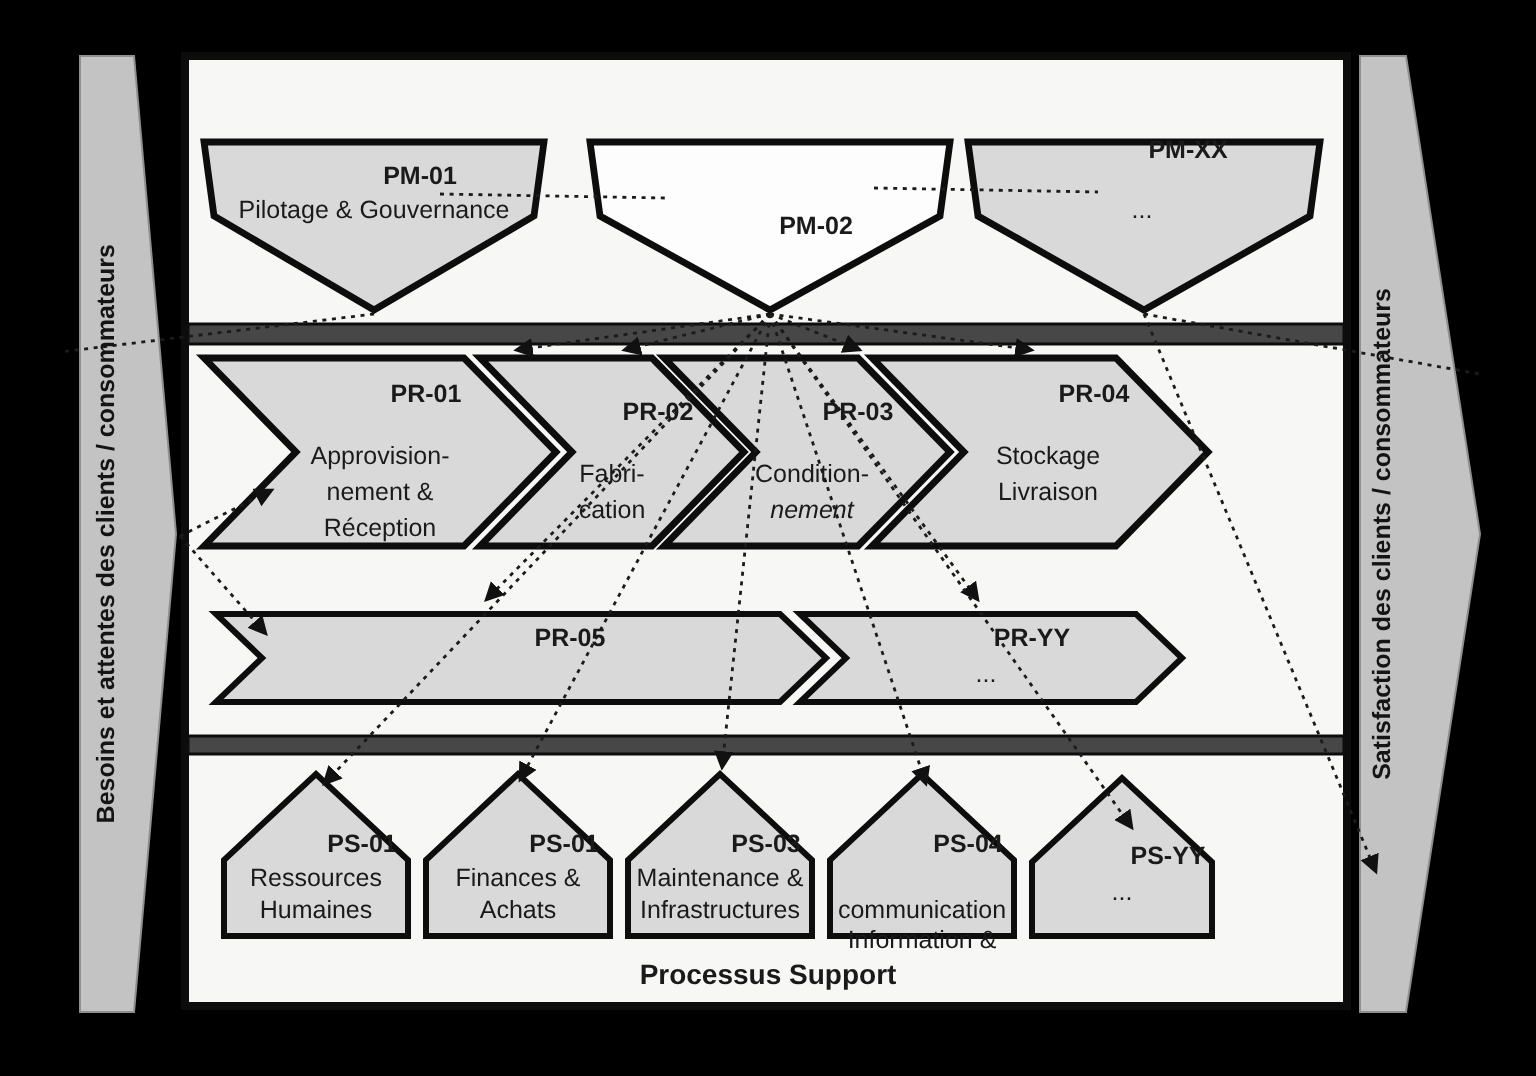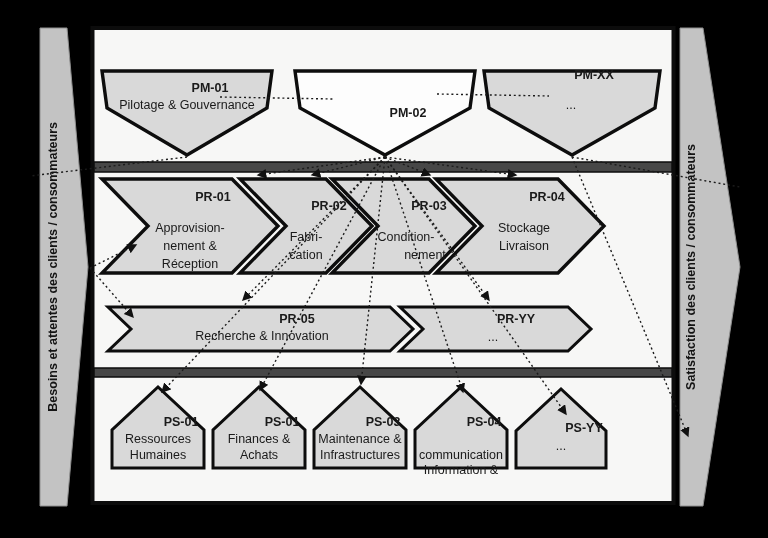--- a/index.html
+++ b/index.html
@@ -81,46 +81,46 @@
     </g>
   </svg>
 
   <div class="vwrap" style="left:38px;top:28px;width:30px;height:478px;">
     <span class="vtext">Besoins et attentes des clients / consommateurs</span>
   </div>
   <div class="vwrap" style="left:677px;top:28px;width:28px;height:478px;">
     <span class="vtext">Satisfaction des clients / consommateurs</span>
   </div>
 
+  <div class="lbl title" style="left:384px;top:480px;">Processus Support</div>
 
   <div class="lbl code" style="left:187px;top:81px;">PM-01</div>
   <div class="lbl" style="left:187px;top:98px;">Pilotage &amp; Gouvernance</div>
   <div class="lbl code" style="left:385px;top:81px;margin-top:25px;">PM-02</div>
   <div class="lbl code" style="left:571px;top:68px;">PM-XX</div>
   <div class="lbl" style="left:571px;top:98px;">...</div>
 
   <div class="lbl code" style="left:190px;top:190px;">PR-01</div>
   <div class="lbl" style="left:190px;top:221px;">Approvision-</div>
   <div class="lbl" style="left:190px;top:239px;">nement &amp;</div>
   <div class="lbl" style="left:190px;top:257px;">Réception</div>
 
   <div class="lbl code" style="left:306px;top:199px;">PR-02</div>
   <div class="lbl" style="left:306px;top:230px;">Fabri-</div>
   <div class="lbl" style="left:306px;top:248px;">cation</div>
 
   <div class="lbl code" style="left:406px;top:199px;">PR-03</div>
   <div class="lbl" style="left:406px;top:230px;">Condition-</div>
-  <div class="lbl" style="left:425px;top:248px;">nement</div>
+  <div class="lbl" style="left:406px;top:248px;font-style:italic;">nement</div>
 
   <div class="lbl code" style="left:524px;top:190px;">PR-04</div>
   <div class="lbl" style="left:524px;top:221px;">Stockage</div>
   <div class="lbl" style="left:524px;top:239px;">Livraison</div>
 
-  <div class="lbl code" style="left:262px;top:312px;margin-left:12px;">PR-05</div>
-  <div class="lbl" style="left:262px;top:329px;">Recherche &amp; Innovation</div>
+  <div class="lbl code" style="left:262px;top:312px;">PR-05</div>
   <div class="lbl code" style="left:493px;top:312px;">PR-YY</div>
   <div class="lbl" style="left:493px;top:330px;">...</div>
 
   <div class="lbl code" style="left:158px;top:415px;">PS-01</div>
   <div class="lbl" style="left:158px;top:432px;">Ressources</div>
   <div class="lbl" style="left:158px;top:448px;">Humaines</div>
 
   <div class="lbl code" style="left:259px;top:415px;">PS-01</div>
   <div class="lbl" style="left:259px;top:432px;text-align:center;">Finances &amp;</div>
   <div class="lbl" style="left:259px;top:448px;">Achats</div>

